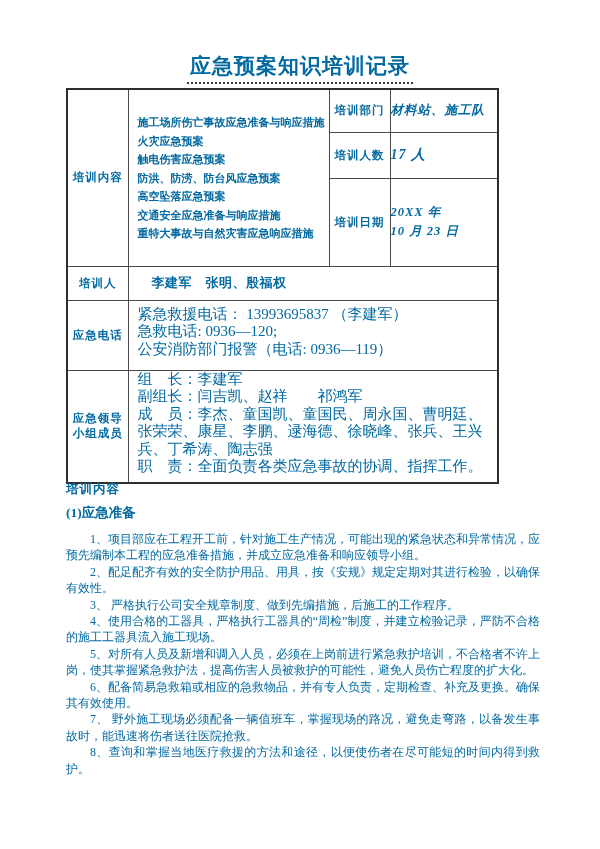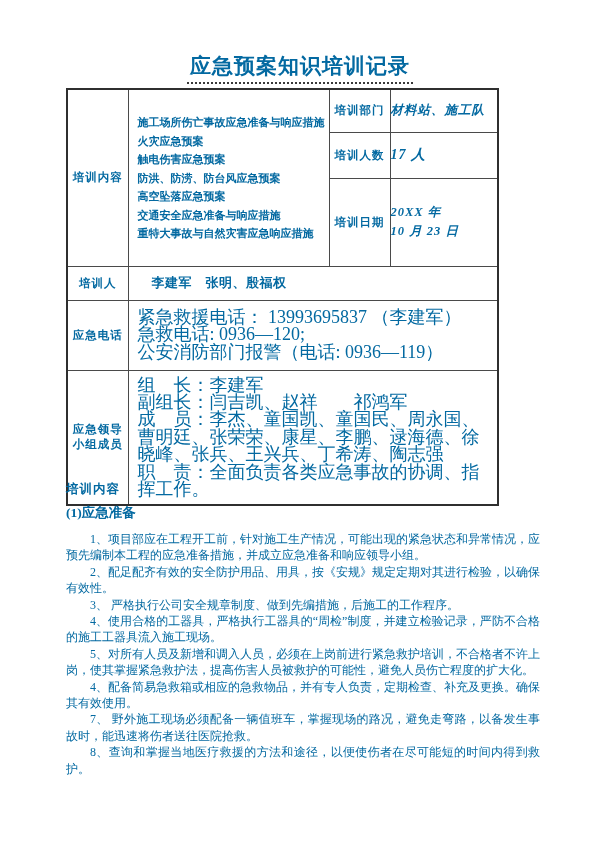--- a/index.html
+++ b/index.html
@@ -31,21 +31,21 @@
   td.lbl {
     text-align:center; font-weight:bold; font-size:11.5px;
     letter-spacing:1px; padding:9px 2px;
   }
   td.content { font-weight:bold; font-size:11px; padding:4px 4px 4px 9px;margin-left:28px; }
   td.content .ci { line-height:18.5px; }
   td.val { text-align:left; font-weight:bold; font-size:12.5px; letter-spacing:1px;font-style:italic; }
   td.val.big { font-size:14px; }
   td.val .dl { line-height:19px; }
   td.trainer-cell { font-weight:bold; font-size:13px; padding-left:23px; letter-spacing:0.5px; }
-  td.plain { font-size:18px; padding:6px 6px 6px 9px; }
+  td.plain { font-size:15px; padding:0 6px 6px 9px; }
   td.plain .ln { line-height:17.4px; }
   
   .bodytext { position:absolute; top:481px; left:66px; width:474px; }
   .sec { font-size:12.5px; font-weight:bold; line-height:16px; margin-bottom:7px; letter-spacing:1px; }
   .bodytext h2 { font-size:16px; font-weight:bold; line-height:22px; margin-bottom:6px; letter-spacing:0.5px; }
   .bodytext h3 { font-size:13.5px; font-weight:bold; line-height:17px; margin-bottom:10px; }
   .bodytext p {
     font-size:12px; line-height:16.4px;
     text-indent:2em; text-align:justify; text-align-last:left;
   }
@@ -120,18 +120,18 @@
     </table>
 
   <div class="bodytext">
     <div class="sec">培训内容</div>
     <h3>(1)应急准备</h3>
     <p>1、项目部应在工程开工前，针对施工生产情况，可能出现的紧急状态和异常情况，应预先编制本工程的应急准备措施，并成立应急准备和响应领导小组。</p>
     <p>2、配足配齐有效的安全防护用品、用具，按《安规》规定定期对其进行检验，以确保有效性。</p>
     <p>3、 严格执行公司安全规章制度、做到先编措施，后施工的工作程序。</p>
     <p>4、使用合格的工器具，严格执行工器具的“周检”制度，并建立检验记录，严防不合格的施工工器具流入施工现场。</p>
     <p>5、对所有人员及新增和调入人员，必须在上岗前进行紧急救护培训，不合格者不许上岗，使其掌握紧急救护法，提高伤害人员被救护的可能性，避免人员伤亡程度的扩大化。</p>
-    <p>4、配备简易急救箱或相应的急救物品，并有专人负责，定期检查、补充及更换。确保其有效使用。</p>
+    <p>6、配备简易急救箱或相应的急救物品，并有专人负责，定期检查、补充及更换。确保其有效使用。</p>
     <p>7、 野外施工现场必须配备一辆值班车，掌握现场的路况，避免走弯路，以备发生事故时，能迅速将伤者送往医院抢救。</p>
     <p>8、查询和掌握当地医疗救援的方法和途径，以便使伤者在尽可能短的时间内得到救护。</p>
   </div>
 
 </div>
 
 </body></html>

